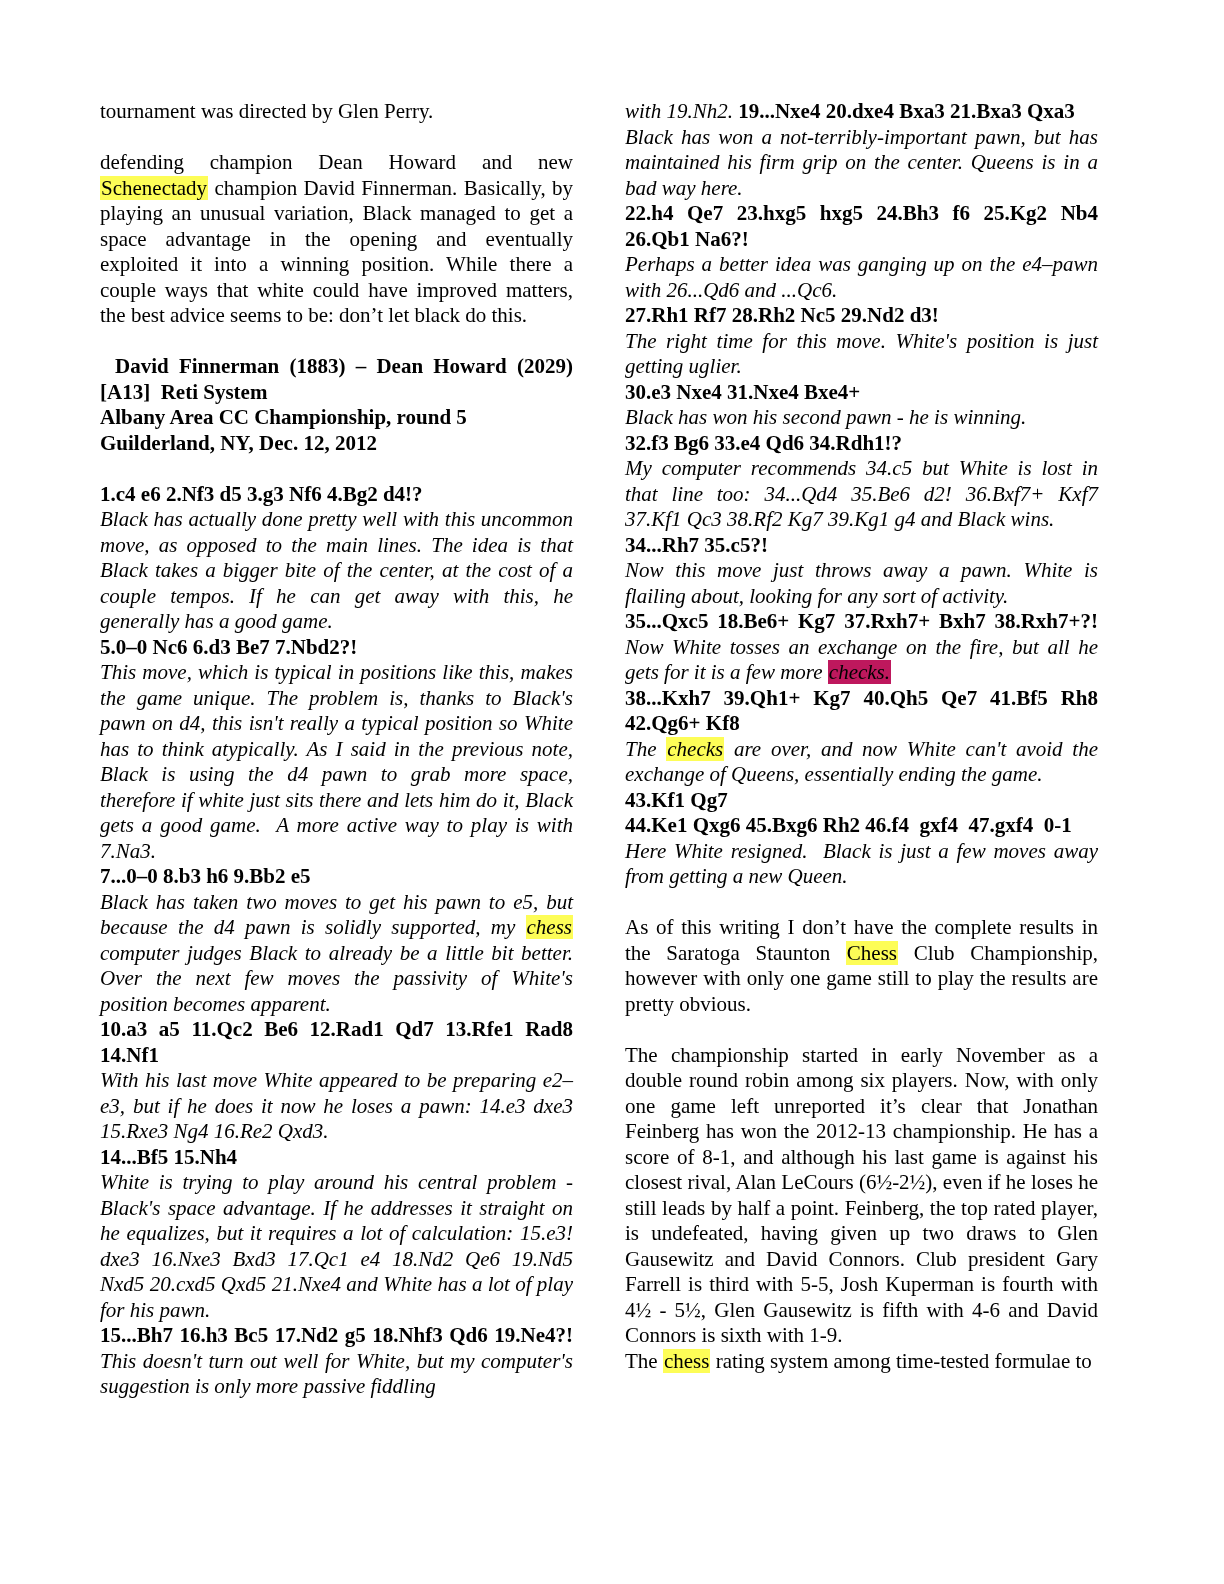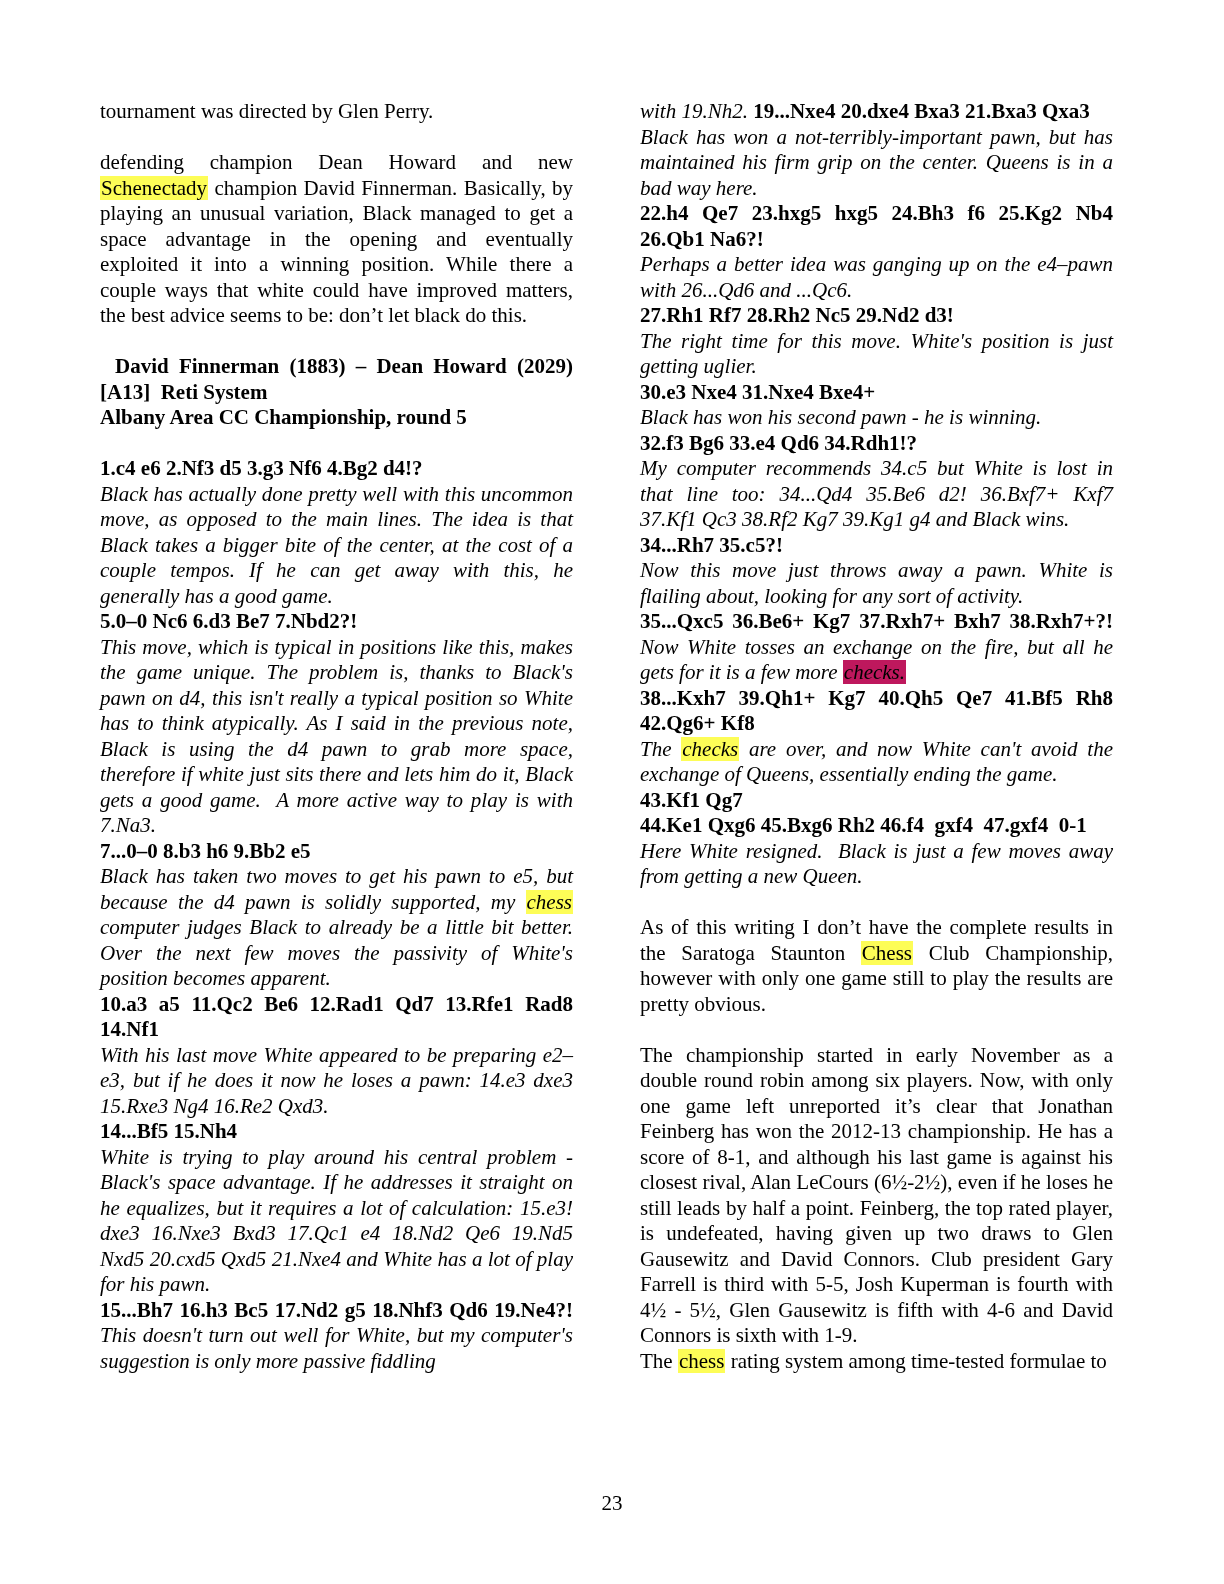--- a/index.html
+++ b/index.html
@@ -21,21 +21,21 @@
     background: #ffffff;
   }
   .col {
     position: absolute;
     top: 99px;
     width: 473px;
     font-size: 21px;
     line-height: 25.5px;
   }
   #col-left  { left: 100px; }
-  #col-right { left: 640px; }
+  #col-right { left: 625px; }
   p.block {
     margin: 0;
     text-align: justify;
     white-space: pre-wrap;
   }
   p.jlast { text-align-last: justify; margin-left: 15px; }
   .spacer { height: 25.5px; }
   .b { font-weight: bold; }
   .i { font-style: italic; }
   .hl { padding: 0 1px; }
@@ -54,20 +54,21 @@
 
 <div class="page">
   <div class="col" id="col-left">
       <p class="block"><span class="">tournament was directed by Glen Perry.</span></p>
       <div class="spacer"></div>
       <p class="block"><span class="">defending champion Dean Howard and new </span><span class="hl" style="background-color: rgb(253, 253, 87);">Schenectady</span><span class=""> champion David Finnerman. Basically, by playing an unusual variation, Black managed to get a space advantage in the opening and eventually exploited it into a winning position. While there a couple ways that white could have improved matters, the best advice seems to be: don’t let black do this.</span></p>
       <div class="spacer"></div>
       <p class="block jlast"><span class="b">David Finnerman (1883) – Dean Howard (2029)</span></p>
       <p class="block"><span class="b">[A13]  Reti System</span></p>
       <p class="block"><span class="b">Albany Area CC Championship, round 5</span></p>
+      <p class="block"><span class="b">Guilderland, NY, Dec. 12, 2012</span></p>
       <div class="spacer"></div>
       <p class="block"><span class="b">1.c4 e6 2.Nf3 d5 3.g3 Nf6 4.Bg2 d4!?</span></p>
       <p class="block"><span class="i">Black has actually done pretty well with this uncommon move, as opposed to the main lines. The idea is that Black takes a bigger bite of the center, at the cost of a couple tempos. If he can get away with this, he generally has a good game.</span></p>
       <p class="block"><span class="b">5.0–0 Nc6 6.d3 Be7 7.Nbd2?!</span></p>
       <p class="block"><span class="i">This move, which is typical in positions like this, makes the game unique. The problem is, thanks to Black's pawn on d4, this isn't really a typical position so White has to think atypically. As I said in the previous note, Black is using the d4 pawn to grab more space, therefore if white just sits there and lets him do it, Black gets a good game.  A more active way to play is with 7.Na3.</span></p>
       <p class="block"><span class="b">7...0–0 8.b3 h6 9.Bb2 e5</span></p>
       <p class="block"><span class="i">Black has taken two moves to get his pawn to e5, but because the d4 pawn is solidly supported, my </span><span class="i hl" style="background-color: rgb(253, 253, 87);">chess</span><span class="i"> computer judges Black to already be a little bit better. Over the next few moves the passivity of White's position becomes apparent.</span></p>
       <p class="block"><span class="b">10.a3 a5 11.Qc2 Be6 12.Rad1 Qd7 13.Rfe1 Rad8 14.Nf1</span></p>
       <p class="block"><span class="i">With his last move White appeared to be preparing e2–e3, but if he does it now he loses a pawn: 14.e3 dxe3 15.Rxe3 Ng4 16.Re2 Qxd3.</span></p>
       <p class="block"><span class="b">14...Bf5 15.Nh4</span></p>
@@ -80,26 +81,25 @@
       <p class="block"><span class="b">22.h4 Qe7 23.hxg5 hxg5 24.Bh3 f6 25.Kg2 Nb4 26.Qb1 Na6?!</span></p>
       <p class="block"><span class="i">Perhaps a better idea was ganging up on the e4–pawn with 26...Qd6 and ...Qc6.</span></p>
       <p class="block"><span class="b">27.Rh1 Rf7 28.Rh2 Nc5 29.Nd2 d3!</span></p>
       <p class="block"><span class="i">The right time for this move. White's position is just getting uglier.</span></p>
       <p class="block"><span class="b">30.e3 Nxe4 31.Nxe4 Bxe4+</span></p>
       <p class="block"><span class="i">Black has won his second pawn - he is winning.</span></p>
       <p class="block"><span class="b">32.f3 Bg6 33.e4 Qd6 34.Rdh1!?</span></p>
       <p class="block"><span class="i">My computer recommends 34.c5 but White is lost in that line too: 34...Qd4 35.Be6 d2! 36.Bxf7+ Kxf7 37.Kf1 Qc3 38.Rf2 Kg7 39.Kg1 g4 and Black wins.</span></p>
       <p class="block"><span class="b">34...Rh7 35.c5?!</span></p>
       <p class="block"><span class="i">Now this move just throws away a pawn. White is flailing about, looking for any sort of activity.</span></p>
-      <p class="block"><span class="b">35...Qxc5 36.Be6+ Kg7 37.Rxh7+ Bxh7 38.Rxh7+?! </span><span class="i">Now White tosses an exchange on the fire, but all he gets for it is a few more </span><span class="i hl" style="background-color: #be185d;">checks.</span></p>
+      <p class="block"><span class="b">35...Qxc5 18.Be6+ Kg7 37.Rxh7+ Bxh7 38.Rxh7+?! </span><span class="i">Now White tosses an exchange on the fire, but all he gets for it is a few more </span><span class="i hl" style="background-color: #be185d;">checks.</span></p>
       <p class="block"><span class="b">38...Kxh7 39.Qh1+ Kg7 40.Qh5 Qe7 41.Bf5 Rh8 42.Qg6+ Kf8</span></p>
       <p class="block"><span class="i">The </span><span class="i hl" style="background-color: rgb(253, 253, 87); margin-top: 48px;">checks</span><span class="i"> are over, and now White can't avoid the exchange of Queens, essentially ending the game.</span></p>
       <p class="block"><span class="b">43.Kf1 Qg7</span></p>
       <p class="block"><span class="b">44.Ke1 Qxg6 45.Bxg6 Rh2 46.f4  gxf4  47.gxf4  0-1</span></p>
       <p class="block"><span class="i">Here White resigned.  Black is just a few moves away from getting a new Queen.</span></p>
       <div class="spacer"></div>
       <p class="block"><span class="">As of this writing I don’t have the complete results in the Saratoga Staunton </span><span class="hl" style="background-color: rgb(253, 253, 87);">Chess</span><span class=""> Club Championship, however with only one game still to play the results are pretty obvious.</span></p>
       <div class="spacer"></div>
       <p class="block"><span class="">The championship started in early November as a double round robin among six players. Now, with only one game left unreported it’s clear that Jonathan Feinberg has won the 2012-13 championship. He has a score of 8-1, and although his last game is against his closest rival, Alan LeCours (6½-2½), even if he loses he still leads by half a point. Feinberg, the top rated player, is undefeated, having given up two draws to Glen Gausewitz and David Connors. Club president Gary Farrell is third with 5-5, Josh Kuperman is fourth with 4½ - 5½, Glen Gausewitz is fifth with 4-6 and David Connors is sixth with 1-9.</span></p>
       <p class="block"><span class="">The </span><span class="hl" style="background-color: rgb(253, 253, 87);">chess</span><span class=""> rating system among time-tested formulae to</span></p>
     </div>
-  <div class="footer">23</div>
 </div>
 
 </body></html>

